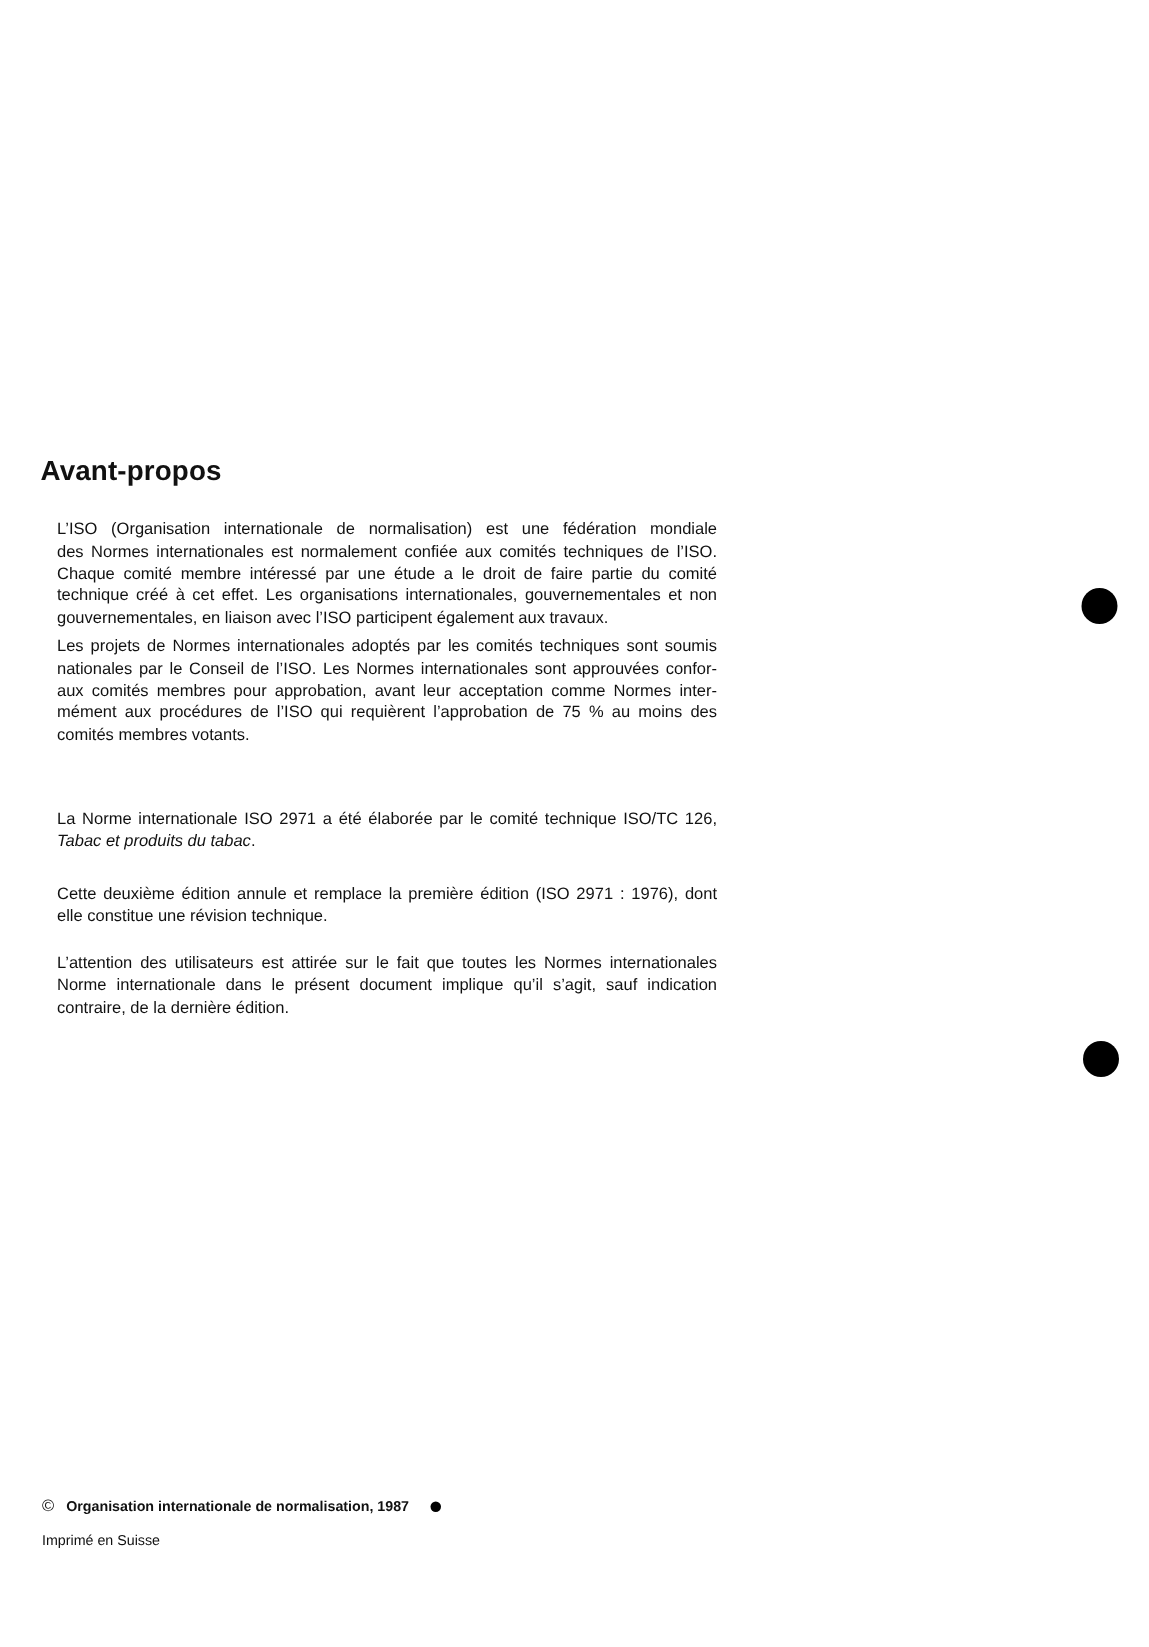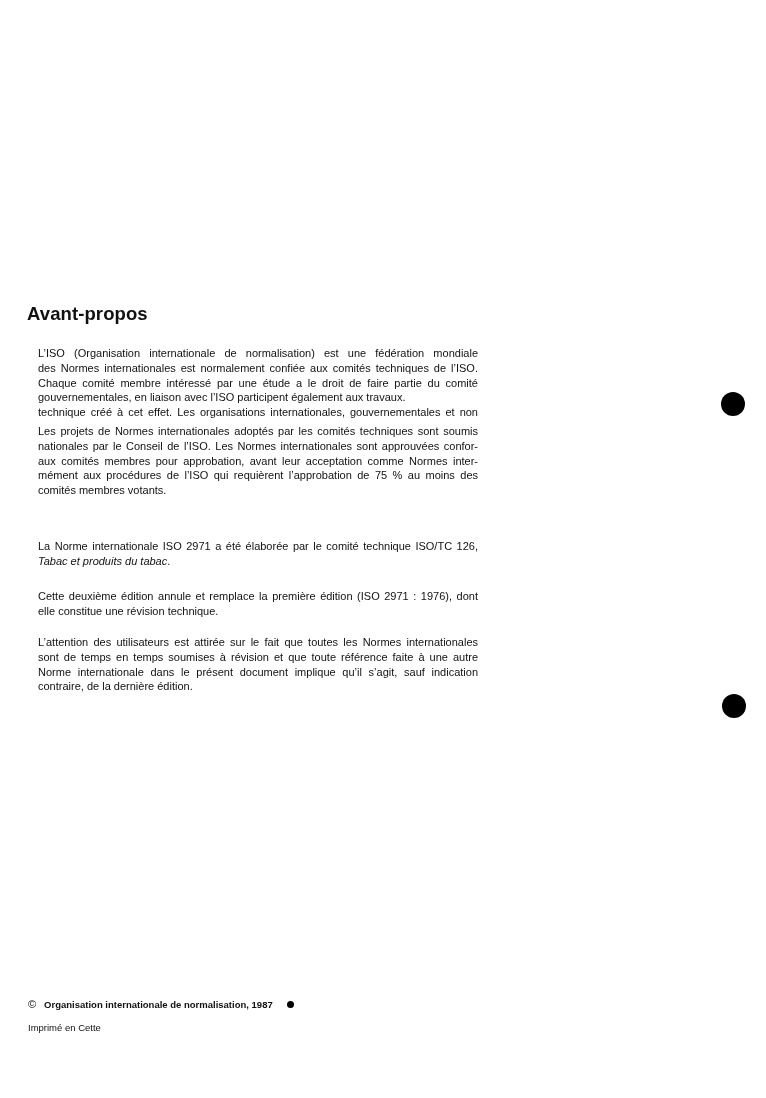--- a/index.html
+++ b/index.html
@@ -47,22 +47,22 @@
   </style>
 </head>
 <body>
 
 <h1 class="page-title">Avant-propos</h1>
 
 <div class="para p1">
   <span class="line">L’ISO (Organisation internationale de normalisation) est une fédération mondiale</span>
   <span class="line">des Normes internationales est normalement confiée aux comités techniques de l’ISO.</span>
   <span class="line">Chaque comité membre intéressé par une étude a le droit de faire partie du comité</span>
+  <span class="line">technique créé à cet effet. Les organisations internationales, gouvernementales et non</span>
   <span class="line last">gouvernementales, en liaison avec l’ISO participent également aux travaux.</span>
-  <span class="line">technique créé à cet effet. Les organisations internationales, gouvernementales et non</span>
 </div>
 
 <div class="para p2">
   <span class="line">Les projets de Normes internationales adoptés par les comités techniques sont soumis</span>
   <span class="line">nationales par le Conseil de l’ISO. Les Normes internationales sont approuvées confor-</span>
   <span class="line">aux comités membres pour approbation, avant leur acceptation comme Normes inter-</span>
   <span class="line">mément aux procédures de l’ISO qui requièrent l’approbation de 75 % au moins des</span>
   <span class="line last">comités membres votants.</span>
 </div>
 
@@ -71,28 +71,27 @@
   <span class="line last"><span class="it">Tabac et produits du tabac</span><span>.</span></span>
 </div>
 
 <div class="para p4">
   <span class="line">Cette deuxième édition annule et remplace la première édition (ISO 2971 : 1976), dont</span>
   <span class="line last">elle constitue une révision technique.</span>
 </div>
 
 <div class="para p5">
   <span class="line">L’attention des utilisateurs est attirée sur le fait que toutes les Normes internationales</span>
-  <span class="line">sont de temps en temps soumises à révision et que toute référence faite à une autre</span>
   <span class="line">Norme internationale dans le présent document implique qu’il s’agit, sauf indication</span>
   <span class="line last">contraire, de la dernière édition.</span>
 </div>
 
 <div class="punch punch1"></div>
 <div class="punch punch2"></div>
 
 <div class="footer">
   <div class="copyright-line">
     <span class="copyright-symbol">©</span>
     <span class="org">Organisation internationale de normalisation, 1987</span>
     <span class="bullet"></span>
   </div>
-  <div class="printed">Imprimé en Cette</div>
+  <div class="printed">Imprimé en Suisse</div>
 </div>
 
 </body></html>

